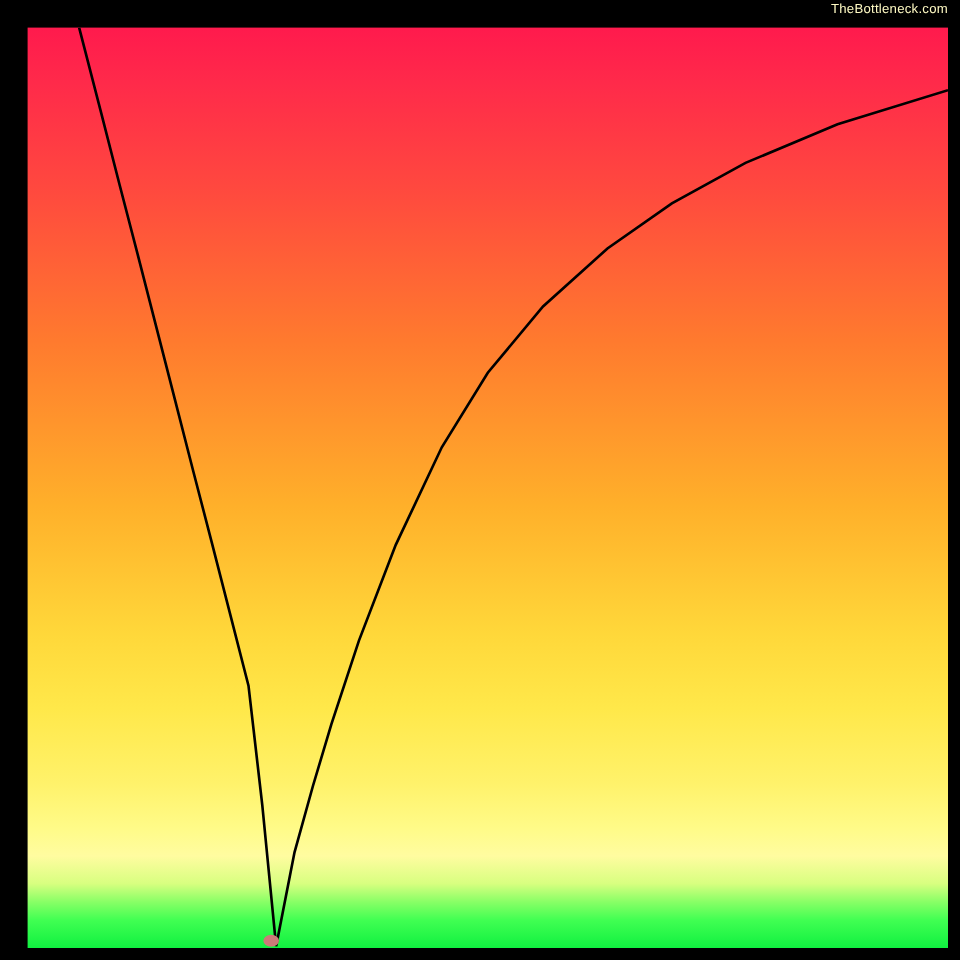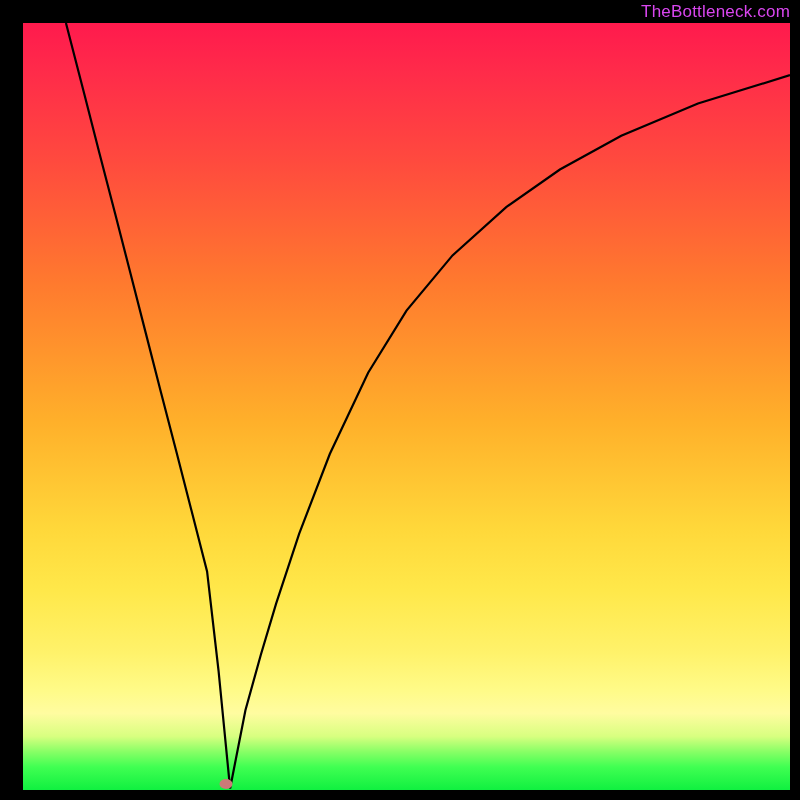--- a/index.html
+++ b/index.html
@@ -39,22 +39,22 @@
       #d8ff80 93%,
       #88ff66 95%,
       #40ff52 97%,
       #10f040 100%
     );
   }
   .attribution {
     position: absolute;
     top: 2px;
     right: 10px;
-    color: #d946ef;
-    font-size: 17px;
+    color: #fef9c3;
+    font-size: 11px;
     font-weight: 400;
     letter-spacing: 0.2px;
   }
   svg.curve {
     position: absolute;
     left: 0;
     top: 0;
     width: 767px;
     height: 767px;
   }

